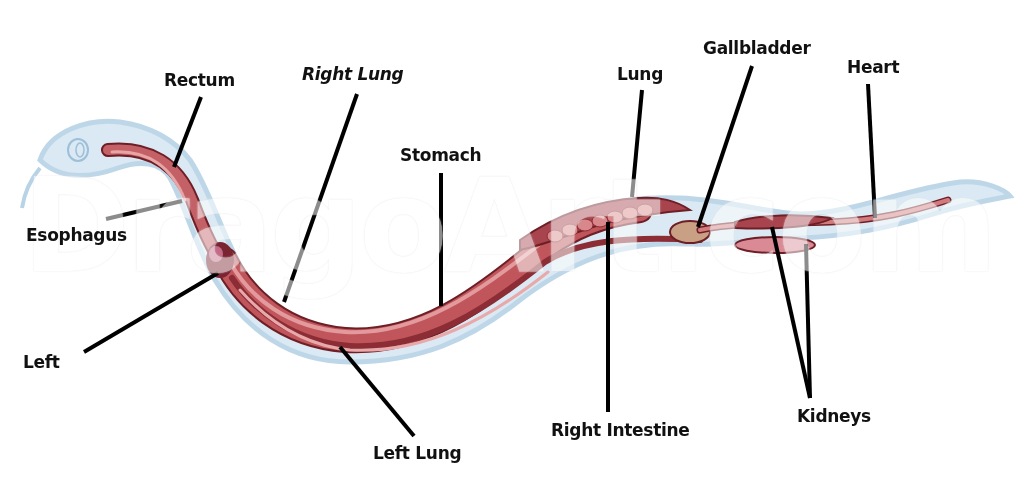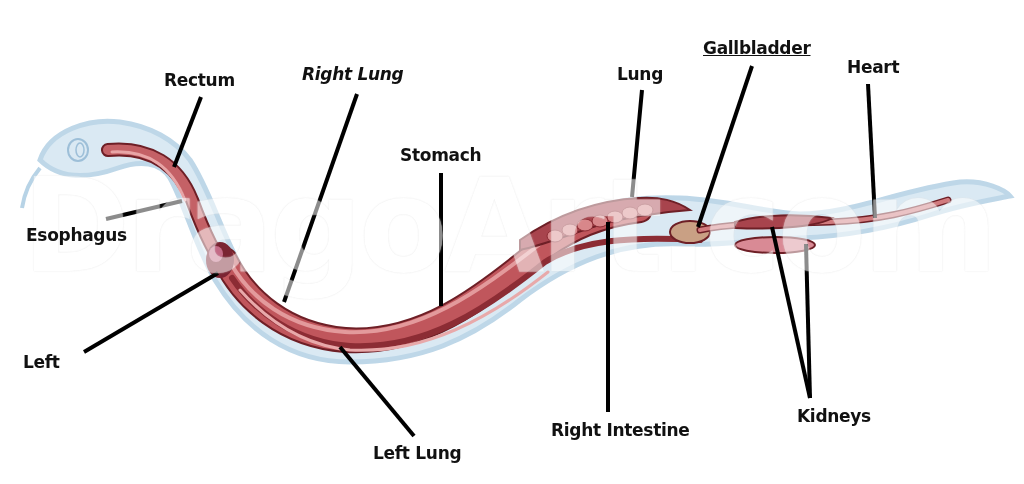--- a/index.html
+++ b/index.html
@@ -86,21 +86,21 @@
       <line x1="810" y1="398" x2="806" y2="244"></line>
     </g>
   </svg>
 
   <div class="watermark">DragoArt.com</div>
 
   <div class="label" style="left:164px; top:70px;">Rectum</div>
   <div class="label" style="left:302px; top:64px;font-style:italic;">Right Lung</div>
   <div class="label" style="left:400px; top:145px;">Stomach</div>
   <div class="label" style="left:617px; top:64px;">Lung</div>
-  <div class="label" style="left:703px; top:38px;text-decoration:underline;">Gallbladder</div>
+  <div class="label" style="left:703px; top:38px;">Gallbladder</div>
   <div class="label" style="left:847px; top:57px;">Heart</div>
   <div class="label" style="left:26px; top:225px;">Esophagus</div>
   <div class="label" style="left:23px; top:352px;">Left</div>
   <div class="label" style="left:373px; top:443px;">Left Lung</div>
   <div class="label" style="left:551px; top:420px;">Right Intestine</div>
   <div class="label" style="left:769px; top:406px;margin-left:28px;">Kidneys</div>
 
 </div>
 
 </body></html>

